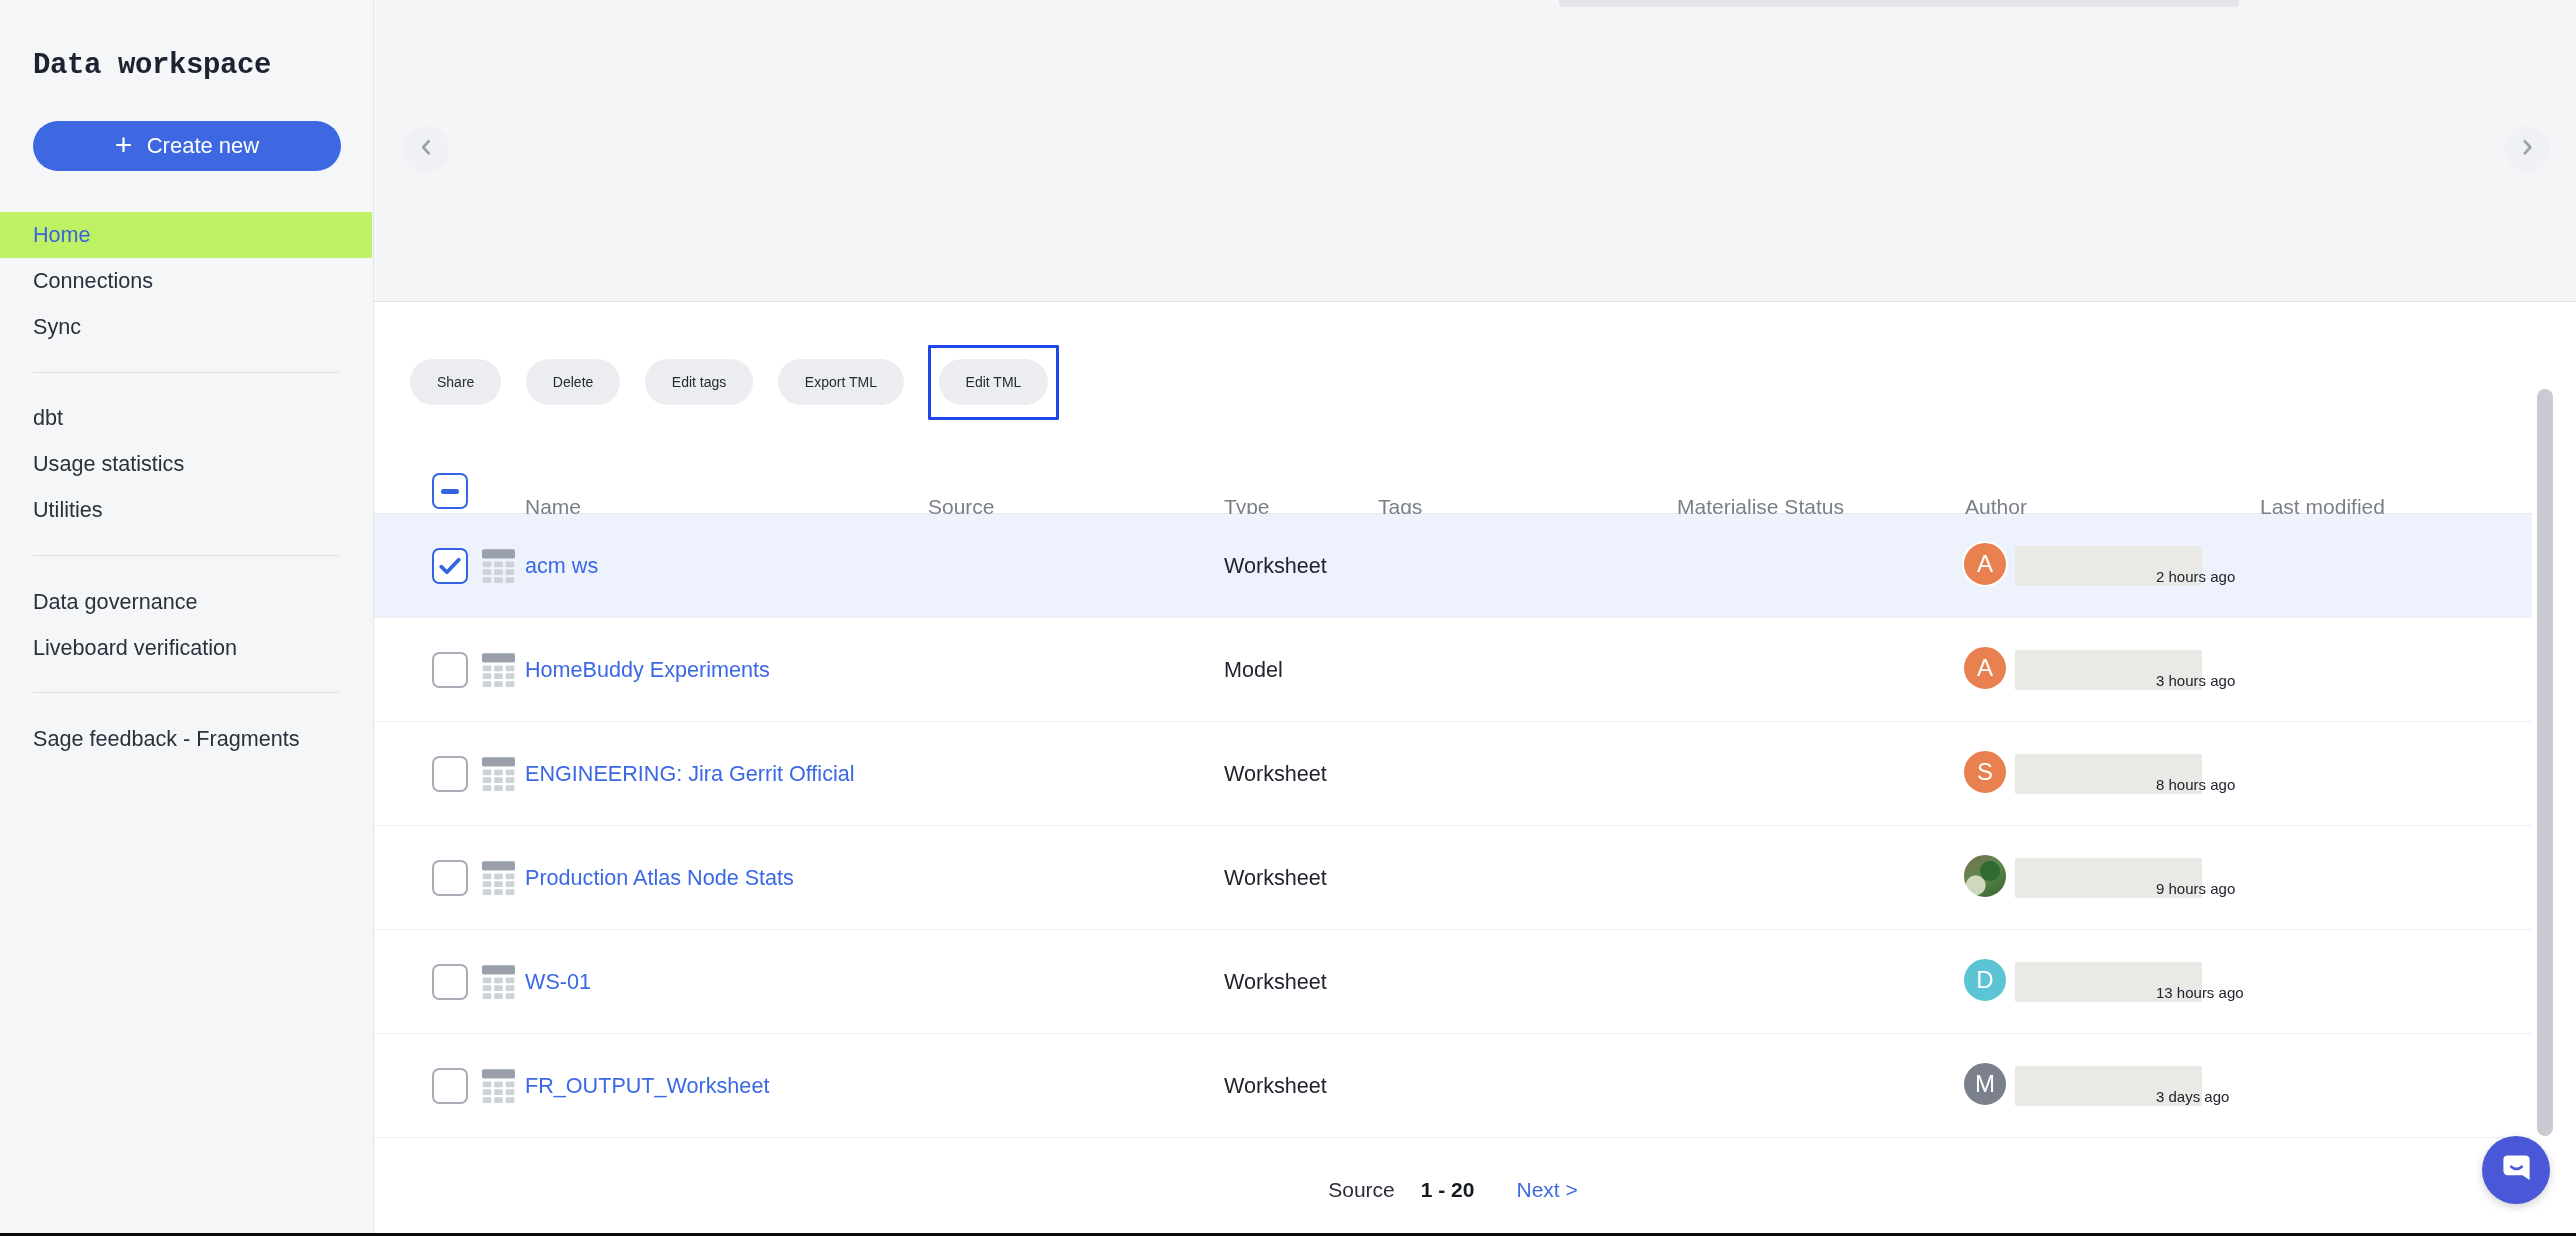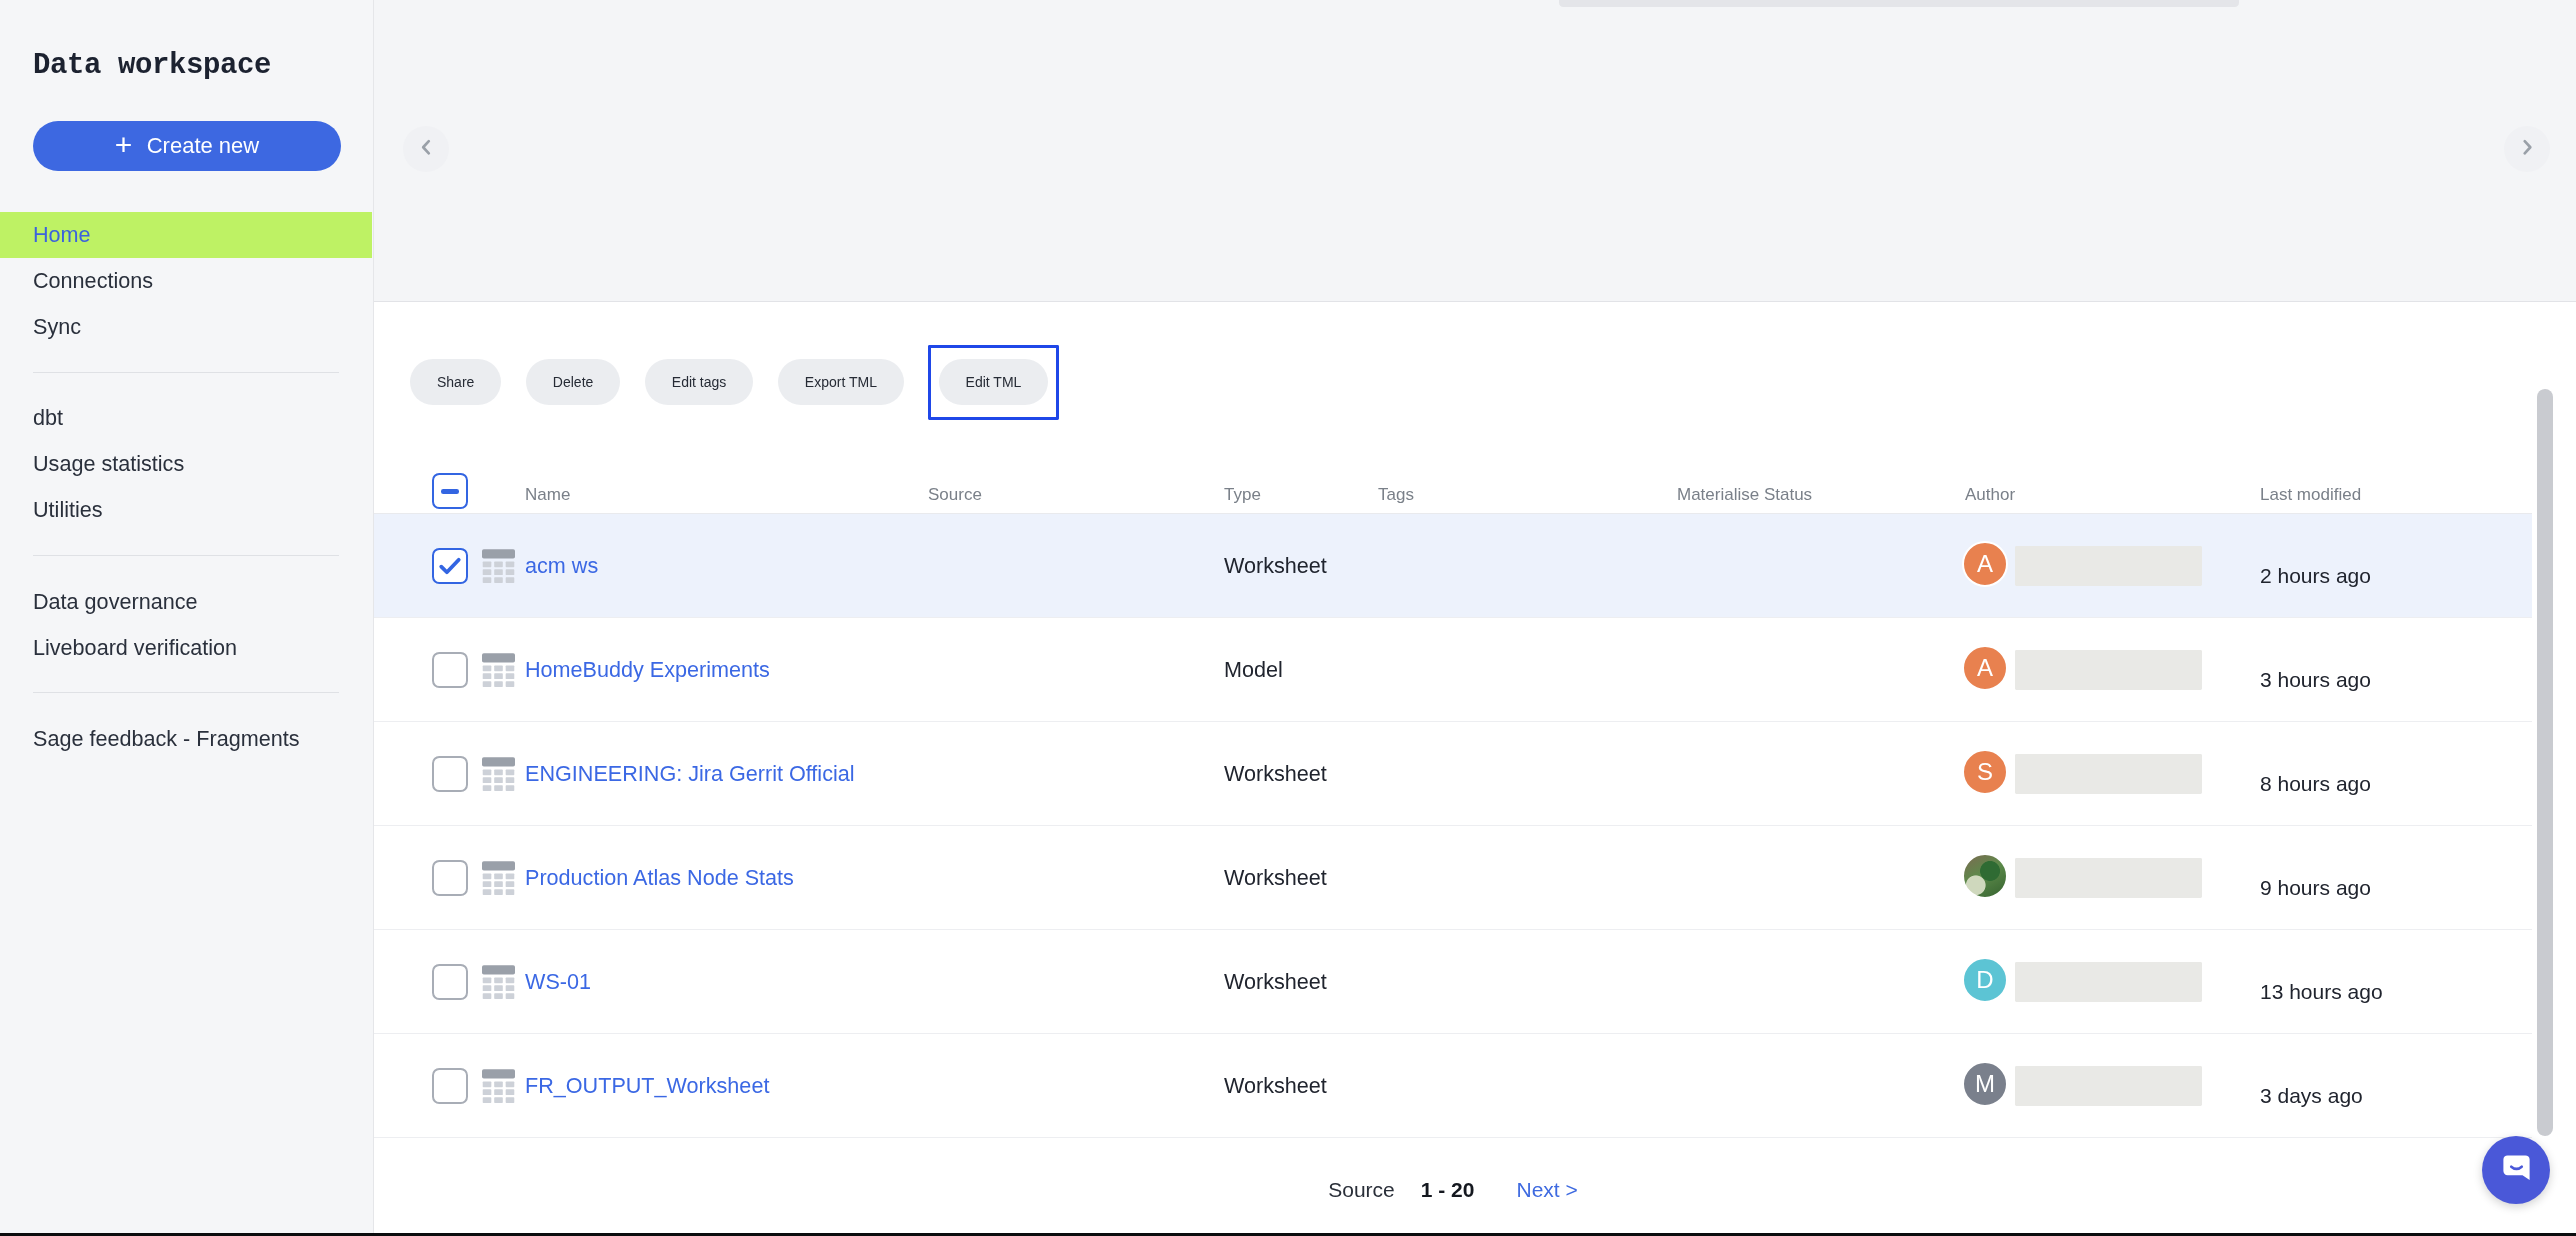--- a/index.html
+++ b/index.html
@@ -27,21 +27,21 @@
   .chev-r{left:2504px;}
   
   .panel{position:absolute;left:374px;top:301px;width:2202px;height:932px;background:#FFFFFF;border-top:0.7px solid #E2E3E7;}
   
   .toolbar{position:absolute;left:0;top:42px;right:0;height:76px;display:flex;align-items:center;gap:24.5px;padding-left:36px;}
   .pill{height:46px;padding:0 27px;border:none;border-radius:24px;background:#EBEDF0;color:#262B35;
     font-family:inherit;font-size:14px;cursor:pointer;white-space:nowrap;}
   .focus-ring{border:3.6px solid #1F47E8;border-radius:1.4px;padding:11.5px 7.2px;display:flex;align-items:center;}
   
   .thead{position:absolute;left:0;top:167px;width:2158px;height:45px;border-bottom:0.7px solid #E9EAED;}
-  .hcol{position:absolute;top:4px;line-height:43px;font-size:17px;color:#7A8089;white-space:nowrap;}
+  .hcol{position:absolute;top:16px;line-height:43px;font-size:21px;color:#7A8089;white-space:nowrap;}
   .col-name{left:151px;} .col-source{left:554px;} .col-type{left:850px;} .col-tags{left:1004px;}
   .col-materialise{left:1303px;} .col-author{left:1591px;} .col-modified{left:1886px;}
   .thead .cb{position:absolute;left:58px;top:4.3px;}
   
   .cb{width:36px;height:36px;border-radius:7.2px;background:#fff;display:inline-flex;align-items:center;justify-content:center;cursor:pointer;}
   .cb-ind,.cb-on{border:2.9px solid #3365E2;}
   .cb-off{border:2.2px solid #A8ADB6;}
   .dash{width:18.7px;height:5px;border-radius:2.2px;background:#3365E2;}
   
   .rows{position:absolute;left:0;top:212px;width:2158px;}
@@ -52,21 +52,21 @@
   .rname{position:absolute;left:151px;top:0;height:104px;display:flex;align-items:center;
     font-size:21.6px;font-weight:500;color:#3B68E4;text-decoration:none;cursor:pointer;white-space:nowrap;}
   .rtype{position:absolute;left:850px;top:0;height:104px;display:flex;align-items:center;font-size:21.6px;color:#20242E;}
   .avatar{position:absolute;left:1588px;top:27px;width:46px;height:46px;border-radius:50%;border:2.2px solid #fff;
     display:flex;align-items:center;justify-content:center;color:#fff;font-size:24px;font-weight:500;}
   .avatar.photo{background:
     radial-gradient(circle at 62% 38%, #2F6B33 0 26%, rgba(0,0,0,0) 28%),
     radial-gradient(circle at 28% 72%, #CFD8BD 0 22%, rgba(0,0,0,0) 24%),
     linear-gradient(150deg, #7D6A52 0%, #5C8A4A 45%, #35622F 100%);}
   .redact{position:absolute;left:1641px;top:32px;width:187px;height:40px;background:#E9E9E6;border-radius:1.4px;}
-  .rtime{position:absolute;left:1886px;top:0;height:124px;display:flex;align-items:center;font-size:21px;color:#20242E;}
+  .rtime{position:absolute;left:1782px;top:0;height:124px;display:flex;align-items:center;font-size:15px;color:#20242E;}
   
   .pagination{position:absolute;left:0;top:868px;width:2158px;height:39px;display:flex;align-items:center;justify-content:center;
     font-size:21px;color:#2A2F39;}
   .pagination b{margin-left:26px;font-weight:700;color:#14181F;}
   .pagination .next{margin-left:42px;color:#3E6AE0;text-decoration:none;cursor:pointer;}
   
   .scroll-thumb{position:absolute;left:2537px;top:389px;width:16px;height:747px;border-radius:8px;background:#C9CBD0;cursor:pointer;}
   .chat-fab{position:absolute;left:2482px;top:1136px;width:68px;height:68px;border-radius:50%;background:#4A58D8;border:none;cursor:pointer;
     display:flex;align-items:center;justify-content:center;box-shadow:0 2.9px 10px rgba(0,0,0,.18);}
   .bottom-bar{position:absolute;left:0;top:1233px;width:100%;height:4.3px;background:#0B0C0E;}

